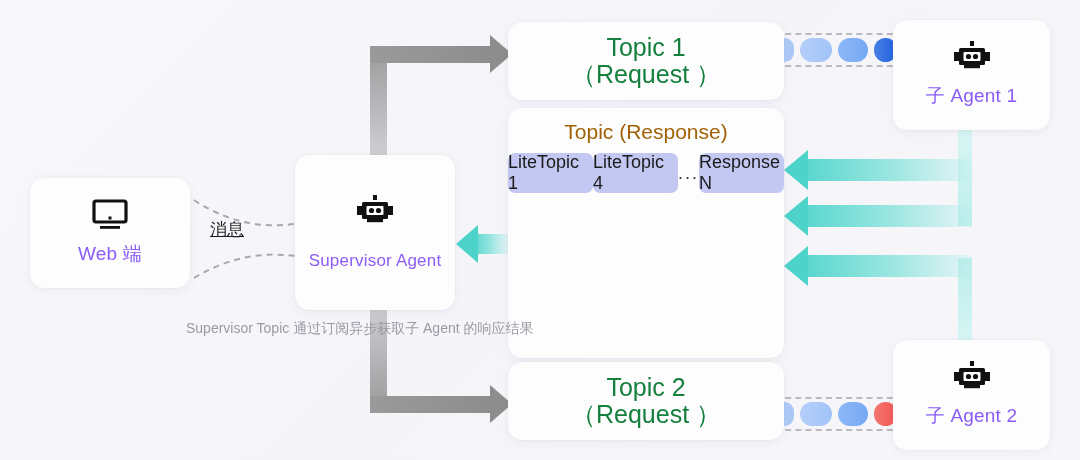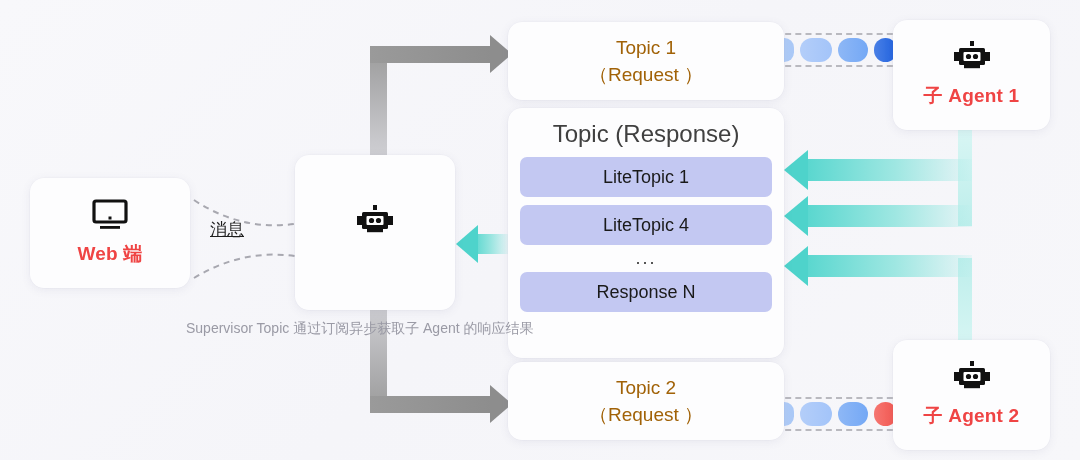--- a/index.html
+++ b/index.html
@@ -12,41 +12,41 @@
   #stage{position:relative;width:1080px;height:460px;background:linear-gradient(135deg,#f8f8fb 0%,#f5f5f9 50%,#f7f7fa 100%);}
 
   .card{
     position:absolute;
     background:#fdfdfe;
     border-radius:14px;
     box-shadow:0 2px 10px rgba(90,90,130,.09),0 0 0 .5px rgba(150,150,185,.07);
     display:flex;flex-direction:column;align-items:center;justify-content:center;
     box-sizing:border-box;
   }
-  .card-label{color:#ef4444;font-size:19px;letter-spacing:.2px;white-space:nowrap;font-weight:bold;}
+  .card-label{color:#8b5cf6;font-size:19px;letter-spacing:.2px;white-space:nowrap;}
   .icon-wrap{display:flex;align-items:center;justify-content:center;}
 
   
   #web-card{left:30px;top:178px;width:160px;height:110px;text-align:center;}
   #web-card .icon-wrap{margin-bottom:10px;}
 
   
   #supervisor-card{left:295px;top:155px;width:160px;height:155px;z-index:4;}
   #supervisor-card .icon-wrap{margin-bottom:24px;}
   #supervisor-card .card-label{font-size:17px;}
 
   
   #topic1-card{left:508px;top:22px;width:276px;height:78px;z-index:3;}
   #topic2-card{left:508px;top:362px;width:276px;height:78px;z-index:3;}
-  .topic-line{font-size:19px;color:#a16207;line-height:27px;}
+  .topic-line{font-size:25px;color:#15803d;line-height:27px;}
 
   
   #response-card{left:508px;top:108px;width:276px;height:250px;justify-content:flex-start;padding-top:12px;z-index:3;}
-  #response-title{font-size:24px;color:#404040;margin-bottom:9px;}
-  .lite-list{width:100%;display:flex;flex-direction:column;align-items:center;}
+  #response-title{font-size:21px;color:#a16207;margin-bottom:9px;}
+  .lite-list{width:100%;display:flex;flex-direction:row;align-items:center;}
   .lite-topic{
     width:252px;height:40px;margin-bottom:8px;
     background:#c3c8f2;border-radius:7px;
     display:flex;align-items:center;justify-content:center;
     font-size:18px;color:#1a1a1a;
   }
   .ellipsis{font-size:18px;color:#3a3a3a;line-height:10px;margin:0 0 9px 0;letter-spacing:2px;}
 
   
   #agent1-card{left:893px;top:20px;width:157px;height:110px;z-index:5;}
@@ -148,20 +148,21 @@
         <rect x="18" y="0" width="4" height="5" fill="#111"></rect>
         <rect x="7" y="7" width="26" height="17" rx="1.5" fill="#111"></rect>
         <rect x="11.5" y="11" width="17" height="9" rx="1" fill="#fff"></rect>
         <circle cx="16.5" cy="15.5" r="2.6" fill="#111"></circle>
         <circle cx="23.5" cy="15.5" r="2.6" fill="#111"></circle>
         <rect x="2" y="11" width="5" height="9" fill="#111"></rect>
         <rect x="33" y="11" width="5" height="9" fill="#111"></rect>
         <rect x="12" y="24" width="16" height="3.2" fill="#111"></rect>
       </svg>
     </span>
+    <span class="card-label">Supervisor Agent</span>
   </div>
 
   <div style="position:absolute;left:186px;top:320px;font-size:14px;color:#9a9aa5;z-index:5;white-space:nowrap;">Supervisor Topic 通过订阅异步获取子 Agent 的响应结果</div>
 
   <div class="card" id="topic1-card">
     <div class="topic-line">Topic 1</div>
     <div class="topic-line">（Request ）</div>
   </div>
 
   <div class="card" id="response-card">

